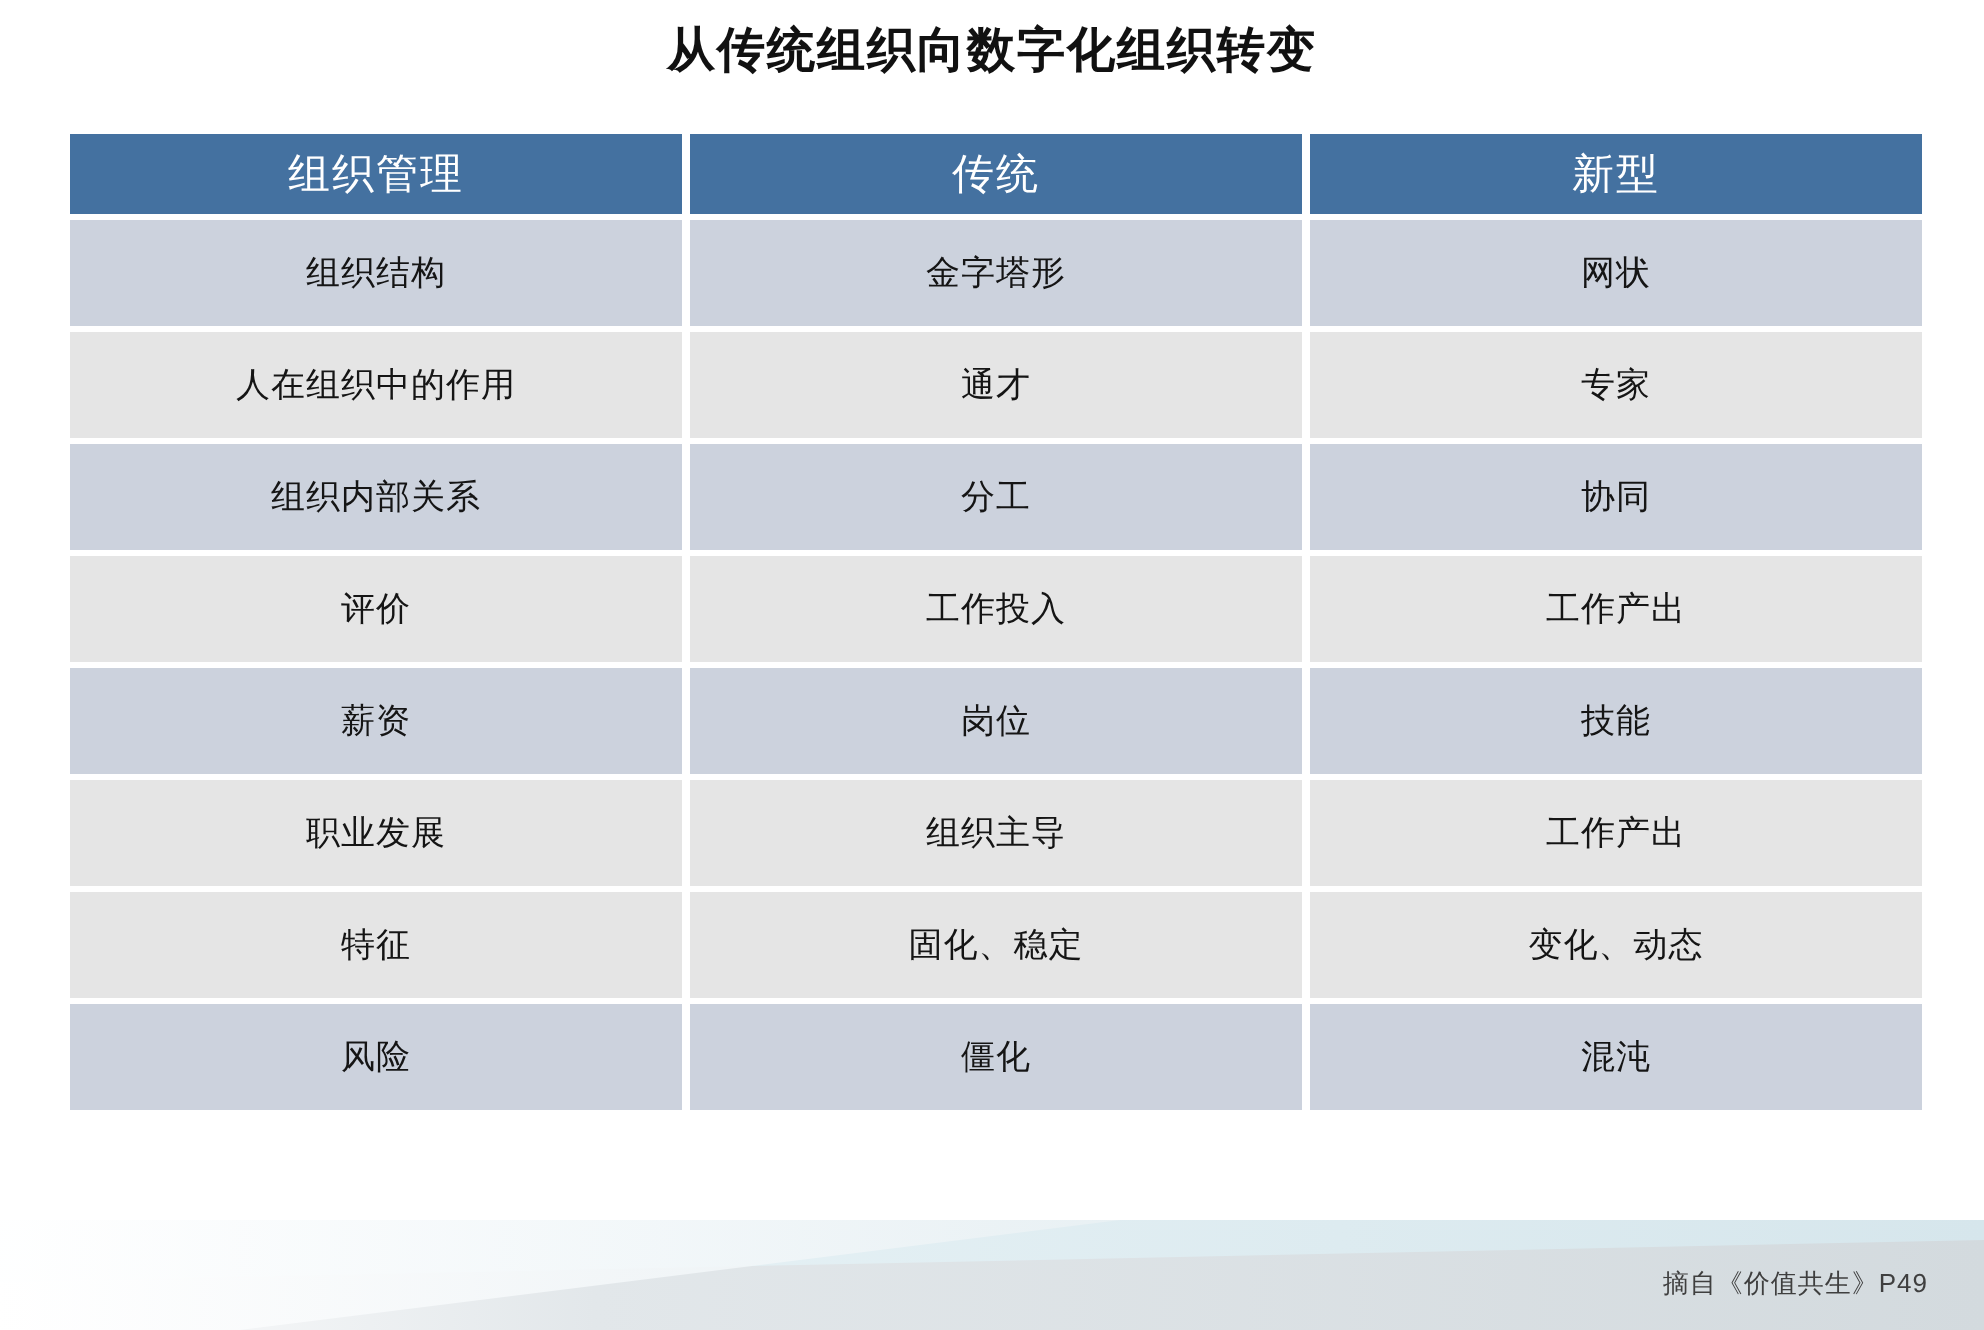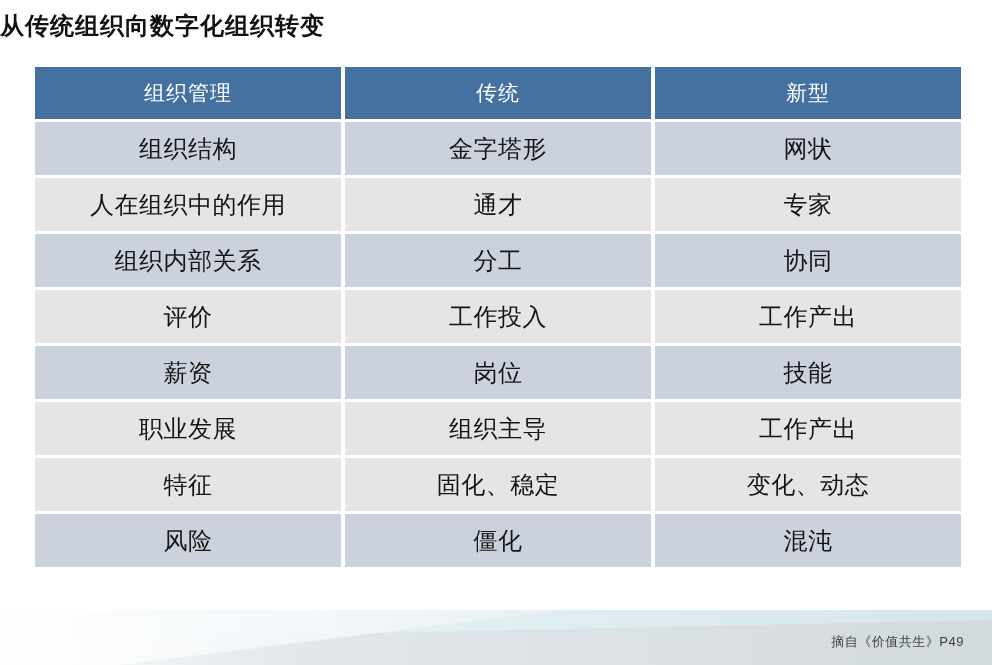--- a/index.html
+++ b/index.html
@@ -29,20 +29,21 @@
   #slide-decoration svg {
     display: block;
   }
 
   
   #page-title {
     position: absolute;
     top: 11px;
     left: 0;
     width: 992px;
+    text-align: center;
     font-size: 24px;
     font-weight: bold;
     color: #111111;
     letter-spacing: 1px;
     z-index: 3;
     line-height: 30px;
   }
 
   
   #comparison-table {
@@ -65,25 +66,25 @@
   }
   #comparison-table col.col-category { width: 306px; }
   #comparison-table col.col-traditional { width: 306px; }
   #comparison-table col.col-new { width: 306px; }
 
   .header-cell {
     background: #4471a0;
     color: #ffffff;
     font-size: 21px;
     font-weight: bold;
-    height: 52px;
+    height: 40px;
     letter-spacing: 1px;
   }
   .body-cell {
-    font-size: 24px;
+    font-size: 17px;
     color: #151515;
     height: 53px;
     letter-spacing: 0.5px;
   }
   tr.row-dark .body-cell { background: #ccd2dd; }
   tr.row-light .body-cell { background: #e5e5e5; }
 
   
   #source-attribution {
     position: absolute;

